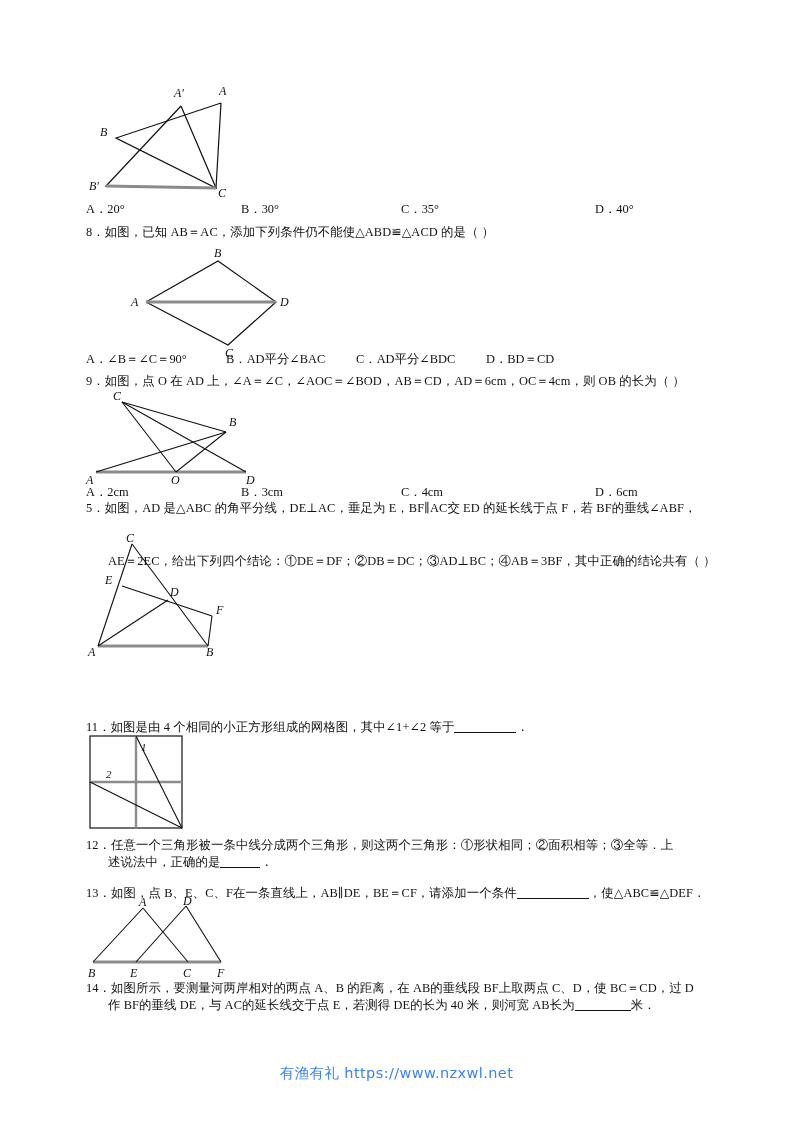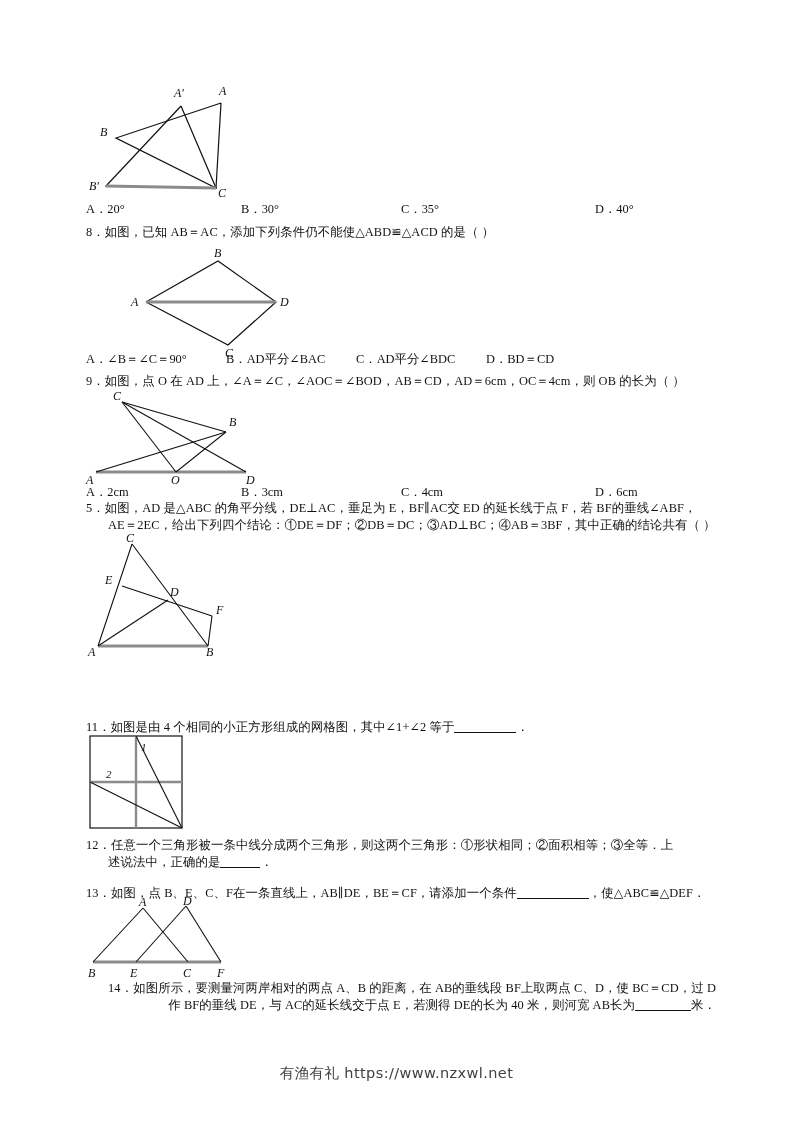--- a/index.html
+++ b/index.html
@@ -63,21 +63,21 @@
   }
 
   .fig { position: absolute; }
 
   .watermark {
     position: absolute;
     left: 0;
     top: 1064px;
     width: 793px;
     text-align: center;
-    color: #404040;
+    color: #3b82f6;
     font-size: 14.5px;
     font-family: "DejaVu Sans", "Liberation Sans", sans-serif;
     letter-spacing: 0.4px;
   }
   .lbl {
     font-family: "Liberation Serif", serif;
     font-style: italic;
     font-size: 12px;
     fill: #111;
   }
@@ -170,21 +170,21 @@
       <span class="o2">B．3cm</span>
       <span class="o3">C．4cm</span>
       <span class="o4">D．6cm</span>
     </div>
   </div>
 
   <div class="body-col" style="top:500px;">
     <div class="qline">
       <span>5．</span><span>如图，AD 是△ABC 的角平分线，DE⊥AC，垂足为 E，BF∥AC交 ED 的延长线于点 F，若 BF的垂线∠ABF，</span>
     </div>
-    <div class="qline" style="padding-left:22px;">
+    <div class="qline" style="padding-left:22px;margin-top:36px;">
       <span>AE＝2EC，给出下列四个结论：①DE＝DF；②DB＝DC；③AD⊥BC；④AB＝3BF，其中正确的结论共有（      ）</span>
     </div>
   </div>
 
   <div class="fig" style="left:88px; top:534px;">
     <svg width="180" height="122" viewBox="0 0 180 122">
 
       <line x1="10" y1="112" x2="120" y2="112" stroke="#8b8b8b" stroke-width="3"></line>
       <line x1="10" y1="112" x2="44" y2="10" stroke="#111" stroke-width="1.1"></line>
       <line x1="44" y1="10" x2="120" y2="112" stroke="#111" stroke-width="1.1"></line>
@@ -247,21 +247,21 @@
       <line x1="98" y1="6" x2="133" y2="62" stroke="#111" stroke-width="1.1"></line>
       <text class="lbl" x="51" y="6">A</text>
       <text class="lbl" x="95" y="5">D</text>
       <text class="lbl" x="0" y="77">B</text>
       <text class="lbl" x="42" y="77">E</text>
       <text class="lbl" x="95" y="77">C</text>
       <text class="lbl" x="129" y="77">F</text>
     </svg>
   </div>
 
-  <div class="body-col" style="top:980px;text-align:right;">
+  <div class="body-col" style="top:980px;">
     <div class="qline">
       <span>14．</span><span>如图所示，要测量河两岸相对的两点 A、B 的距离，在 AB的垂线段 BF上取两点 C、D，使 BC＝CD，过 D</span>
     </div>
     <div class="qline" style="padding-left:22px;">
       <span>作 BF的垂线 DE，与 AC的延长线交于点 E，若测得 DE的长为 40 米，则河宽 AB长为</span><span class="blank-u" style="width:56px;"></span><span>米．</span>
     </div>
   </div>
 
   <div class="watermark">有渔有礼 https://www.nzxwl.net</div>
 

